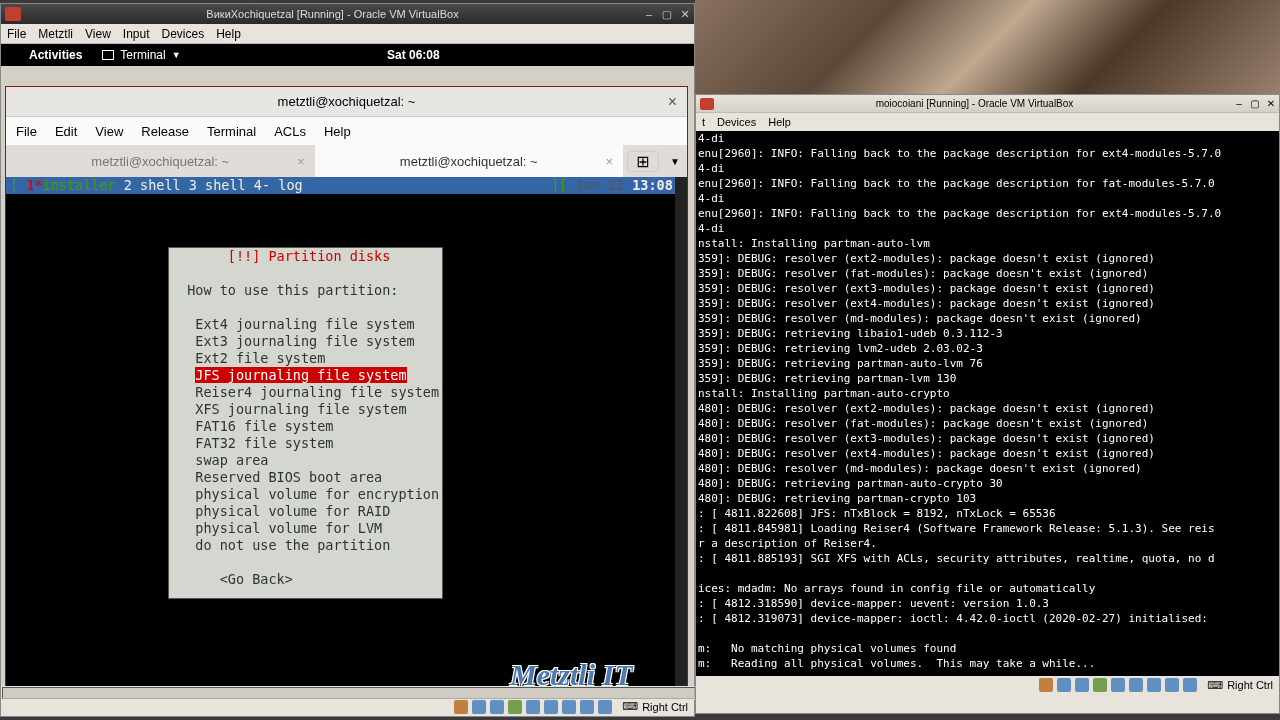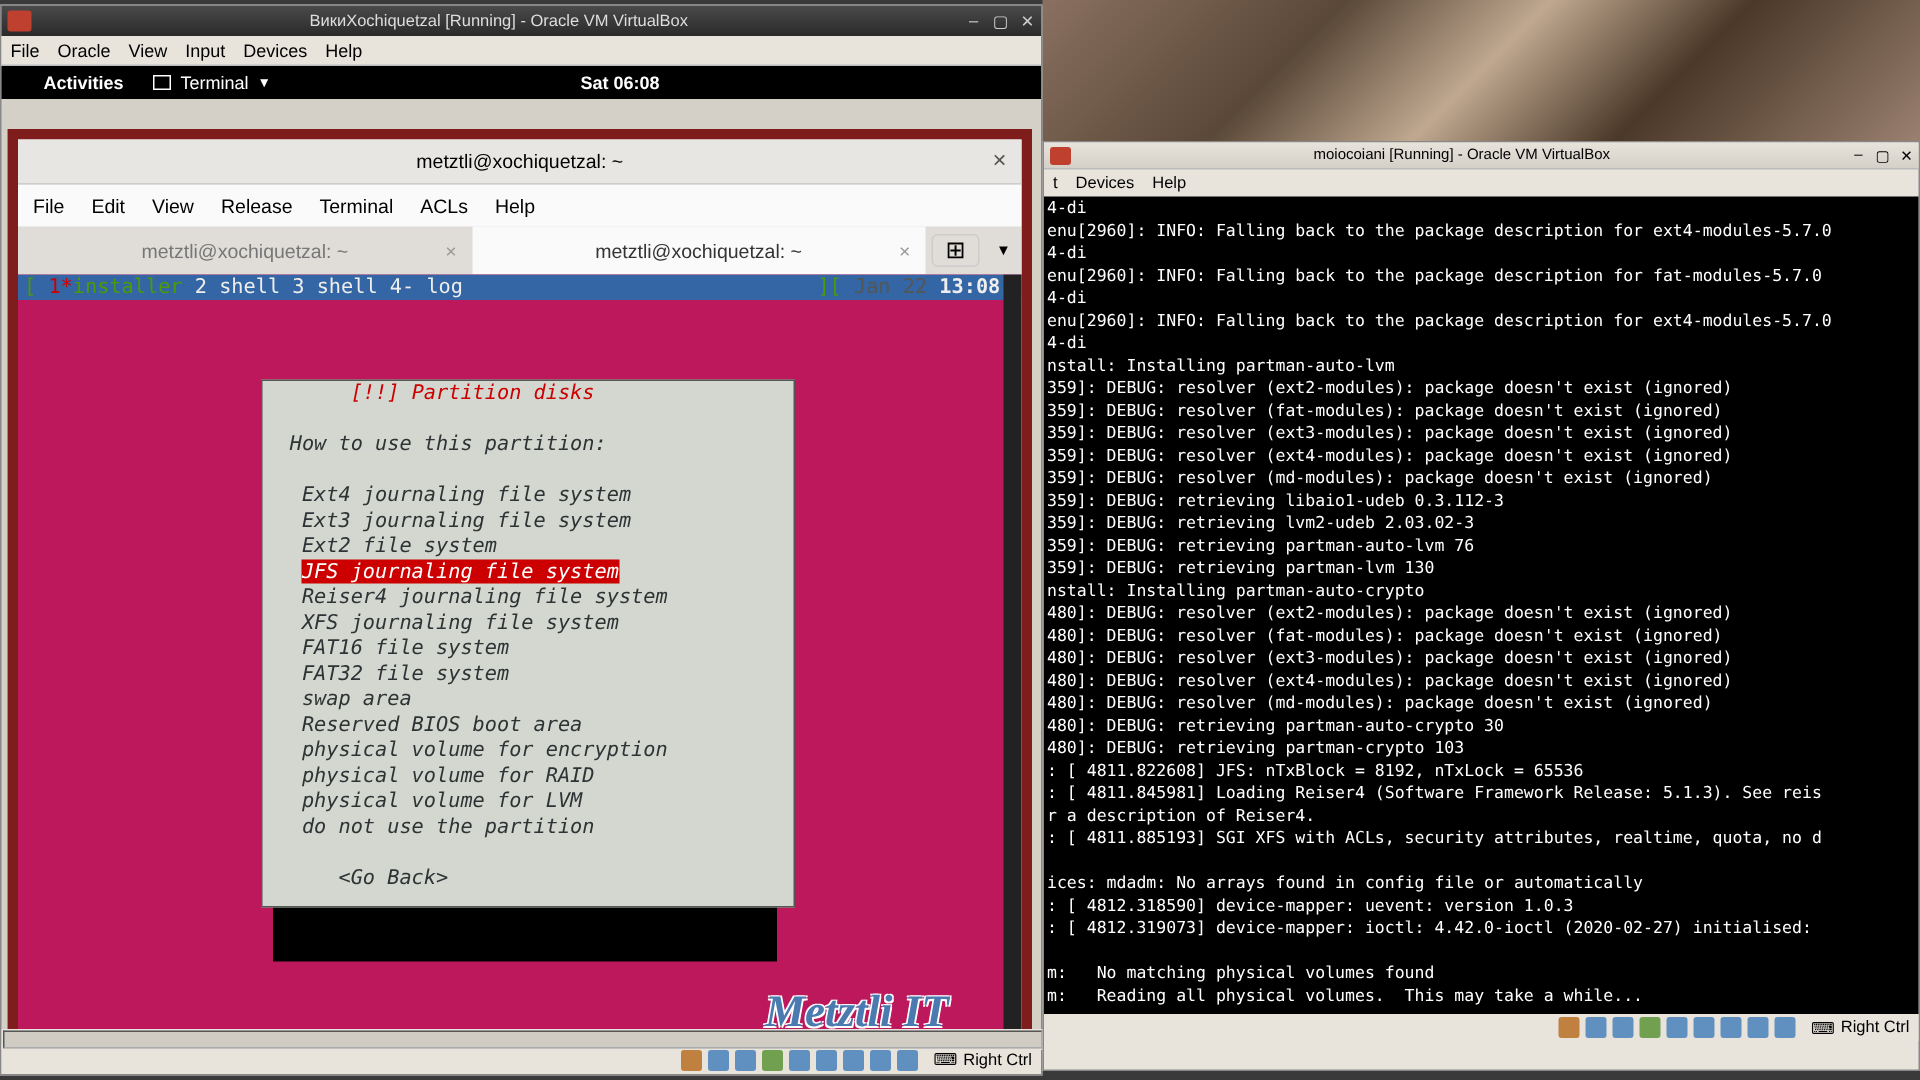--- a/index.html
+++ b/index.html
@@ -63,21 +63,21 @@
 .gnome-bar .activities { font-weight: bold; margin-left: 20px; }
 .gnome-bar .term-label { margin-left: 20px; display: flex; align-items: center; gap: 6px; }
 .gnome-bar .term-icon { width: 12px; height: 10px; border: 1px solid #fff; }
 .gnome-bar .arrow { font-size: 9px; }
 .gnome-bar .clock { margin: 0 auto; font-weight: bold; }
 .gnome-bar .spacer-right { width: 40px; }
 
 .term-win {
   margin: 20px 6px 0 4px;
   background: #f6f5f4;
-  border: 7px solid #7f1d1d;
+  border: 1px solid #7f1d1d;
   height: 610px;
   display: flex;
   flex-direction: column;
 }
 .term-titlebar {
   height: 30px;
   display: flex;
   align-items: center;
   justify-content: center;
   position: relative;
@@ -112,21 +112,21 @@
   position: relative;
   color: #777;
 }
 .term-tab.active { background: #fafafa; color: #333; }
 .term-tab .tab-close { position: absolute; right: 10px; color: #999; cursor: pointer; }
 .term-tab-add { width: 32px; text-align: center; font-size: 16px; cursor: pointer; border: 1px solid #ccc; border-radius: 4px; margin: 4px; }
 .term-tab-menu { width: 24px; text-align: center; font-size: 10px; cursor: pointer; }
 
 .term-body {
   flex: 1;
-  background: #be185d;
+  background: #000000;
   font-family: 'DejaVu Sans Mono', monospace;
   font-size: 13.5px;
   line-height: 17px;
   color: #fff;
   position: relative;
   overflow: hidden;
 }
 .screen-header {
   background: #3465a4;
   color: #34e2e2;
@@ -139,25 +139,24 @@
 .screen-header .installer { color: #4e9a06; }
 .screen-header .rest { color: #eeeeec; }
 .screen-header .rbracket { color: #4e9a06; }
 .screen-header .date { color: #555753; }
 .screen-header .time { color: #eeeeec; font-weight: bold; }
 .screen-header .right-chunk { position: absolute; right: 6px; top: 0; }
 
 .tui-dialog {
   position: absolute;
   left: 162px; top: 70px;
-  width: 356px;
+  width: 275px;
   background: #d3d7cf;
   color: #2e3436;
   border: 1px solid #555753;
-  font-style: italic;
 }
 .tui-shadow {
   position: absolute;
   left: 170px; top: 80px;
   width: 336px; height: 378px;
   background: #000;
 }
 .tui-title {
   text-align: center;
   color: #cc0000;
@@ -272,21 +271,21 @@
 <div class="vm1">
   <div class="vm1-titlebar">
     <div class="icon-box"></div>
     <div class="title-text">ВикиXochiquetzal [Running] - Oracle VM VirtualBox</div>
     <div class="tb-btn">‒</div>
     <div class="tb-btn">▢</div>
     <div class="tb-btn">✕</div>
   </div>
   <div class="vm1-menubar">
     <span>File</span>
-    <span>Oracle</span>
+    <span>Metztli</span>
     <span>View</span>
     <span>Input</span>
     <span>Devices</span>
     <span>Help</span>
   </div>
 
   <div class="gnome-bar">
     <span class="activities">Activities</span>
     <span class="term-label">
       <span class="term-icon"></span>

